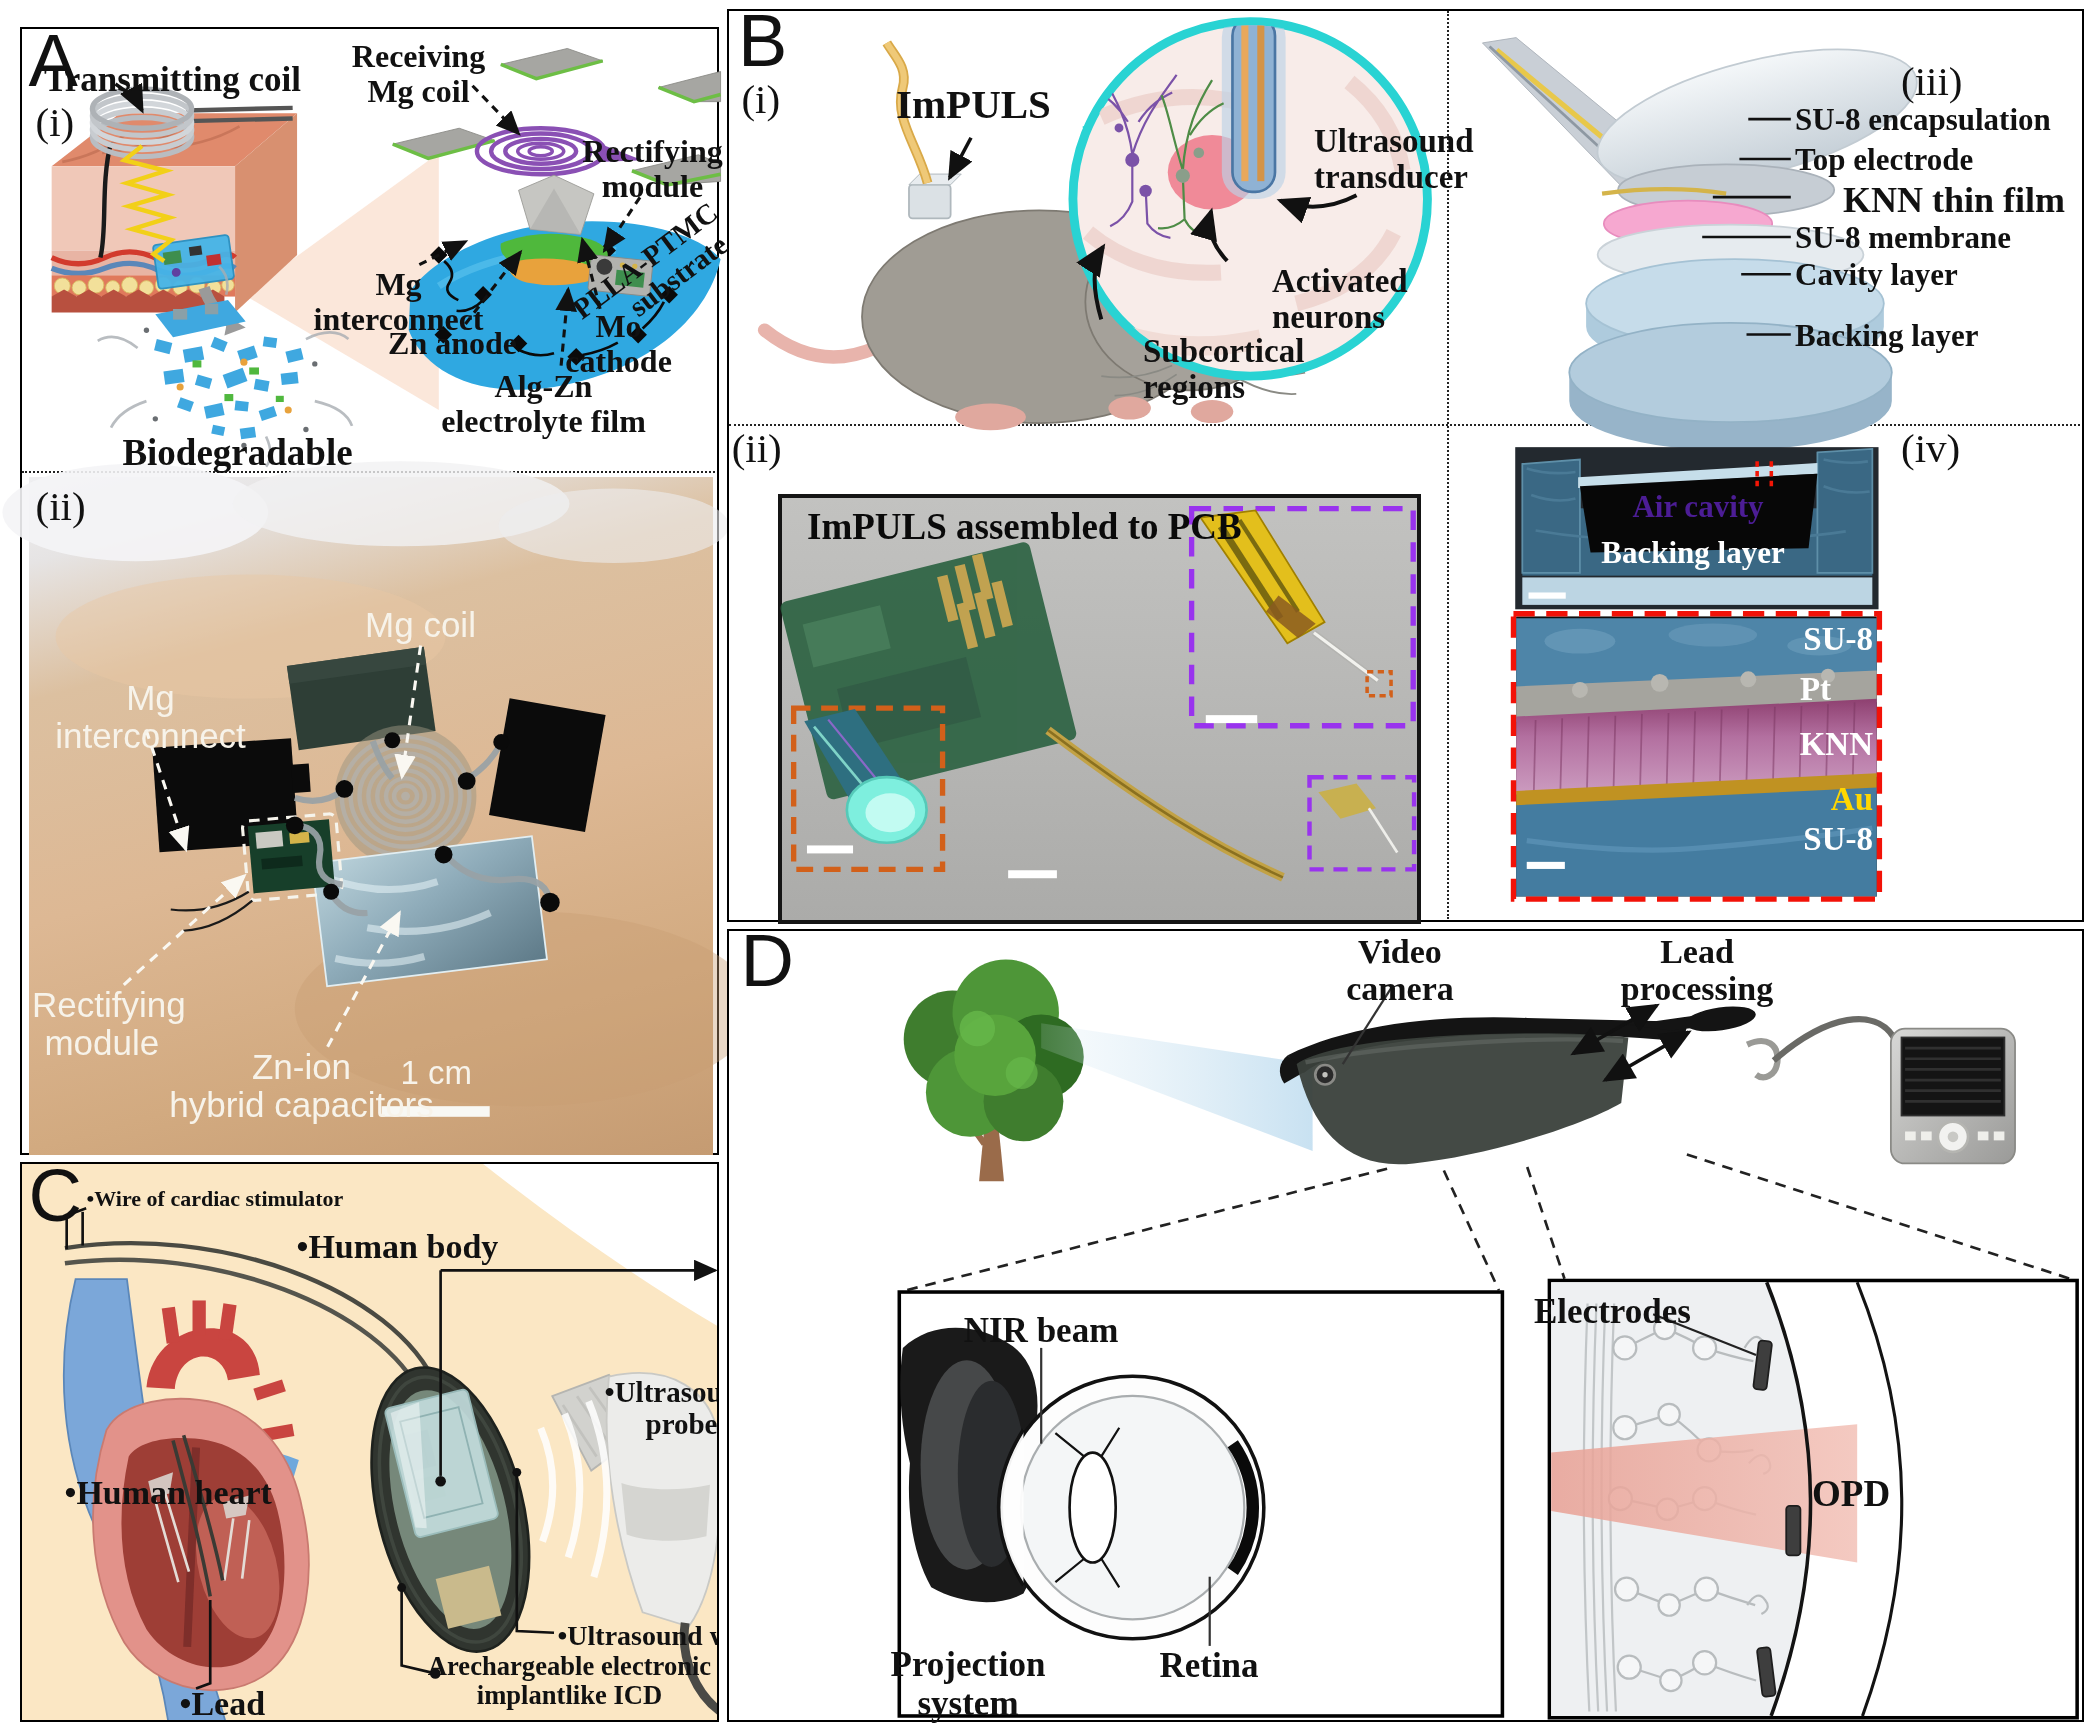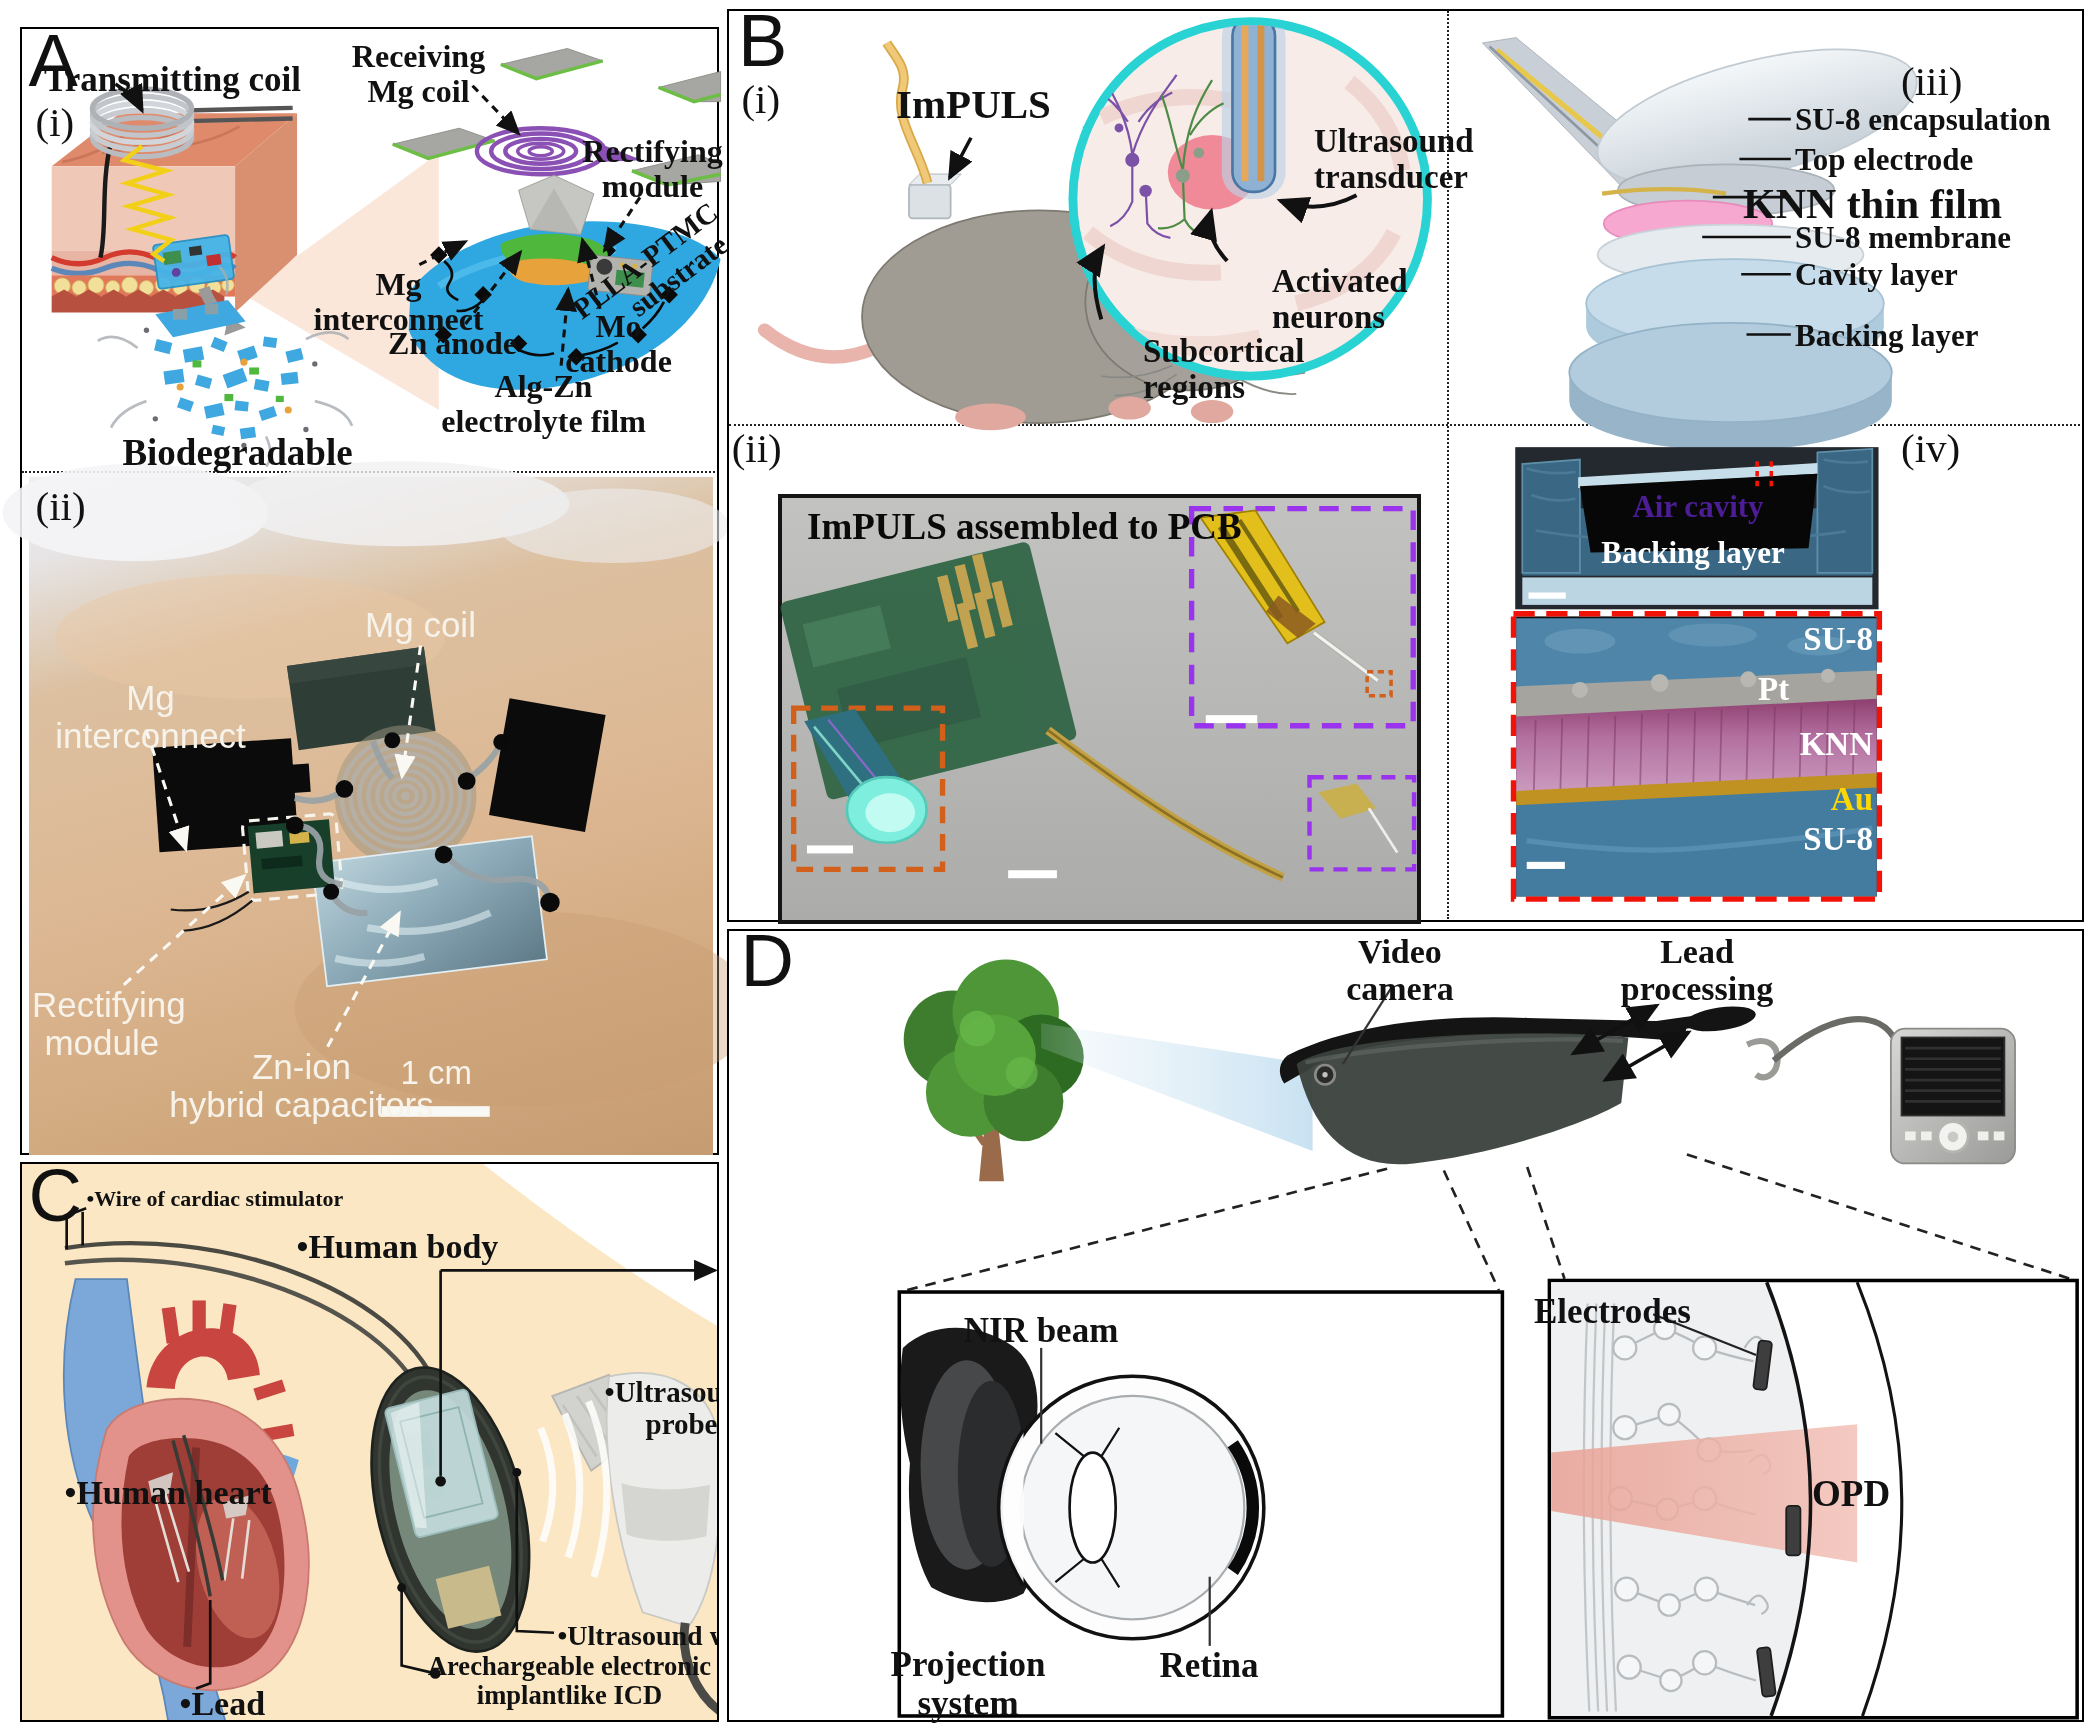--- a/index.html
+++ b/index.html
@@ -443,21 +443,21 @@
           <line x1="330" y1="167" x2="388" y2="167"></line>
         <line x1="300" y1="210" x2="388" y2="210"></line>
           <line x1="288" y1="255" x2="388" y2="255"></line>
         <line x1="332" y1="297" x2="388" y2="297"></line>
           <line x1="338" y1="365" x2="388" y2="365"></line>
       </g>
     </svg>
     <div class="lbl plain" style="left:1172px;top:48px;font-size:41px">(iii)</div>
     <div class="lbl" style="left:1066px;top:92px;font-size:31px">SU-8 encapsulation</div>
     <div class="lbl" style="left:1066px;top:132px;font-size:31px">Top electrode</div>
-    <div class="lbl" style="left:1014px;top:170px;font-size:42px">KNN thin film</div>
+    <div class="lbl" style="left:1114px;top:170px;font-size:36px">KNN thin film</div>
     <div class="lbl" style="left:1066px;top:210px;font-size:31px">SU-8 membrane</div>
     <div class="lbl" style="left:1066px;top:247px;font-size:31px">Cavity layer</div>
     <div class="lbl" style="left:1066px;top:308px;font-size:31px">Backing layer</div>
 
     <div class="lbl plain" style="left:2.7px;top:415px;font-size:41px">(ii)</div>
     <div class="abs" style="left:49px;top:483px;width:643px;height:430px;background:linear-gradient(180deg,#C2C2C0,#B5B5B3 60%,#ABABA9);border:4.4px solid #151515">
       <svg width="634" height="421" viewBox="0 0 715 475" style="left:0;top:0">
         <g transform="rotate(-14 165 195)" opacity="0.9">
           <rect x="20" y="80" width="290" height="230" rx="8" fill="#2A6140"></rect>
           <rect x="40" y="110" width="90" height="50" fill="#3E7A52" opacity="0.8"></rect>
@@ -557,21 +557,21 @@
         <polygon points="78,414 485,394 485,414 78,434" fill="#C09222"></polygon>
         <polygon points="78,430 485,410 485,533 78,533" fill="#447CA0"></polygon>
         <path d="M90,470 q120,16 200,8 q120,-10 190,-22" stroke="#5E94B8" stroke-width="6" fill="none" opacity="0.7"></path>
         <rect x="75" y="214" width="413" height="322" fill="none" stroke="#F21208" stroke-width="6" stroke-dasharray="24 13"></rect>
         <rect x="90" y="494" width="43" height="8" fill="#FFF"></rect>
       </g>
     </svg>
     <div class="lbl ctr" style="left:969px;top:479px;font-size:31px;color:#4c1d95">Air cavity</div>
     <div class="lbl ctr" style="left:964px;top:525px;font-size:31px;color:#FFF">Backing layer</div>
     <div class="lbl" style="left:1029px;top:610px;width:115px;text-align:right;font-size:33px;color:#FFF">SU-8</div>
-    <div class="lbl" style="left:1029px;top:660px;width:115px;text-align:left;font-size:33px;color:#FFF">Pt</div>
+    <div class="lbl" style="left:1029px;top:660px;width:115px;text-align:center;font-size:33px;color:#FFF">Pt</div>
     <div class="lbl" style="left:1029px;top:715px;width:115px;text-align:right;font-size:33px;color:#FFF">KNN</div>
     <div class="lbl" style="left:1029px;top:770px;width:115px;text-align:right;font-size:33px;color:#FFD700">Au</div>
     <div class="lbl" style="left:1029px;top:810px;width:115px;text-align:right;font-size:33px;color:#FFF">SU-8</div>
   </section>
 
   <section class="panel" style="left:19.5px;top:1162px;width:699px;height:560px;background:#FBE7C4;overflow:hidden">
     <svg width="699" height="560" viewBox="0 0 788 632" style="left:0;top:0">
       <defs>
         <marker id="abC" markerWidth="11" markerHeight="11" refX="8" refY="4" orient="auto">
             <polygon points="0,0 9,4 0,8" fill="#111"></polygon>

